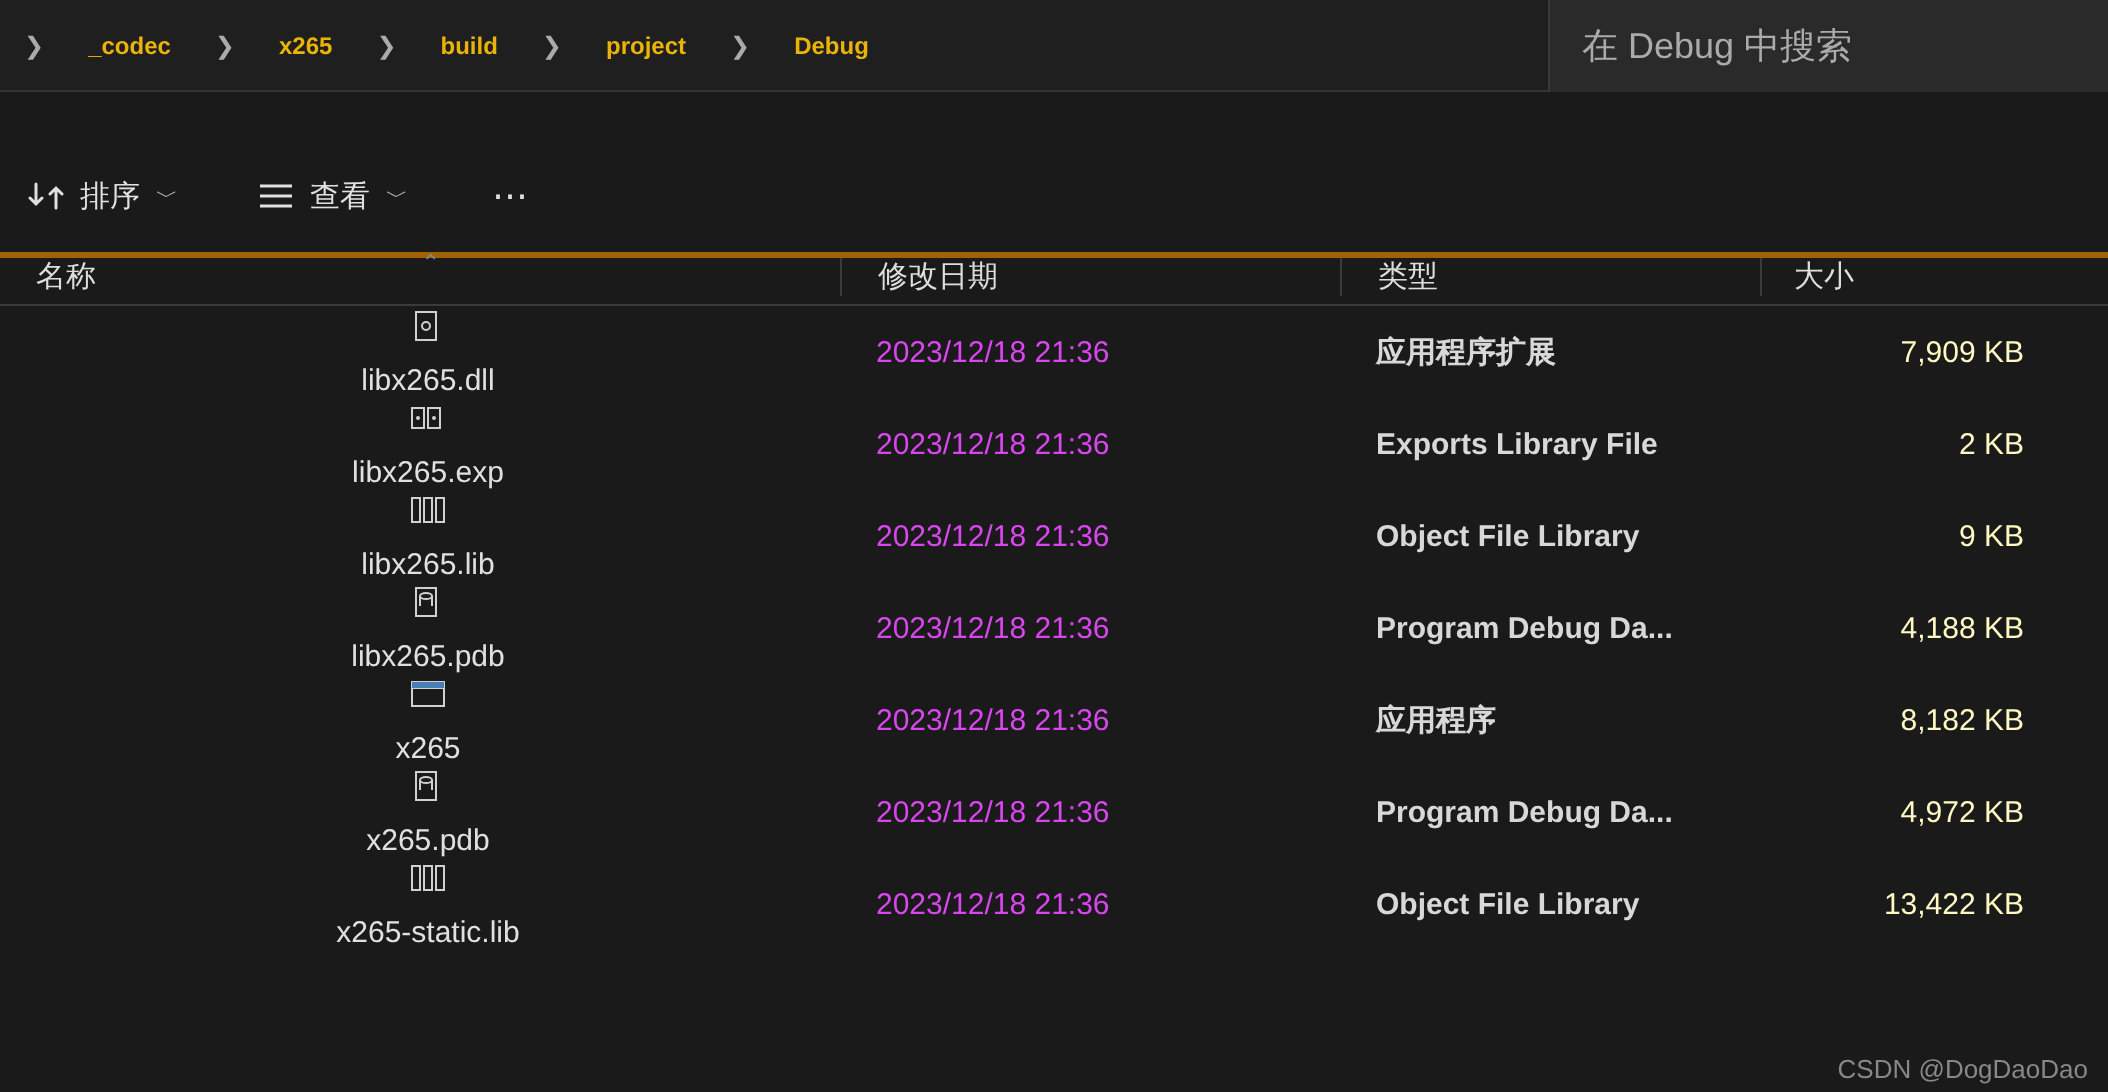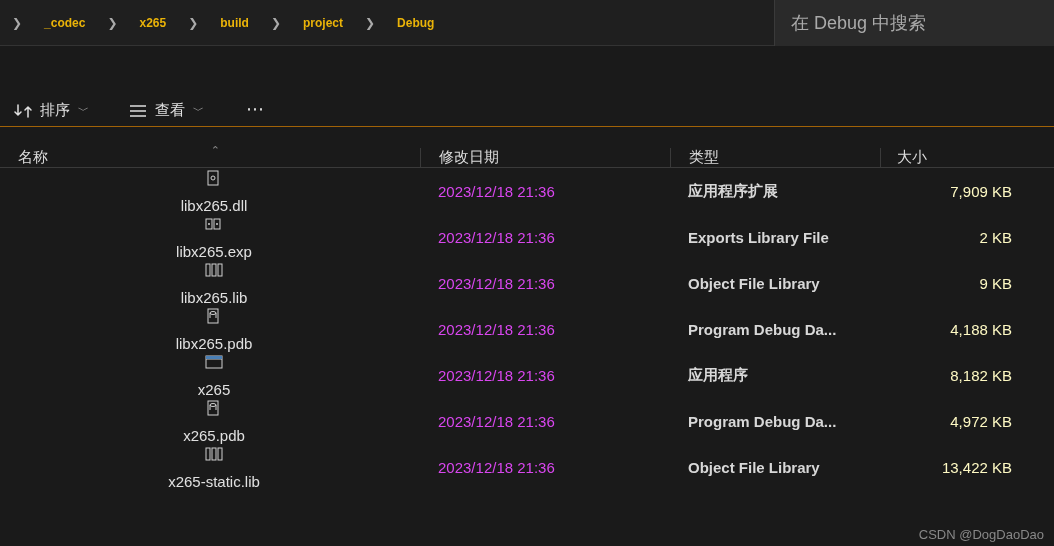--- a/index.html
+++ b/index.html
@@ -49,21 +49,21 @@
       background: #2a2a2a;
       border-left: 1px solid #3a3a3a;
       display: flex;
       align-items: center;
       padding: 0 16px;
       font-size: 18px;
       color: #aaa;
     }
     .toolbar {
       display: flex;
-      align-items: flex-end;
+      align-items: center;
       height: 56px;
       padding-left: 4px;
       gap: 20px;
       background: #1a1a1a;
       margin-top: 24px;
     }
     .toolbar-btn {
       display: flex;
       align-items: center;
       gap: 8px;
@@ -82,24 +82,24 @@
     }
     .more-dots {
       padding: 6px 12px;
       color: #e0e0e0;
       font-size: 18px;
       letter-spacing: 2px;
       cursor: pointer;
     }
     .table-header {
       display: flex;
-      height: 42px;
-      align-items: flex-end;
+      height: 27px;
+      align-items: flex-start;
       border-bottom: 1px solid #3a3a3a;
-      border-top: 1px solid #a16207;
+      border-top: 3px solid #a16207;
       font-size: 15px;
       color: #ddd;
     }
     .col-name { width: 420px; padding-left: 18px; position: relative;}
     .col-date { width: 250px; padding-left: 18px; border-left: 1px solid #3a3a3a;}
     .col-type { width: 210px; padding-left: 18px; border-left: 1px solid #3a3a3a;}
     .col-size { width: 160px; padding-left: 16px; padding-right: 28px; border-left: 1px solid #3a3a3a;}
     .sort-indicator {
       position: absolute;
       right: 200px;

